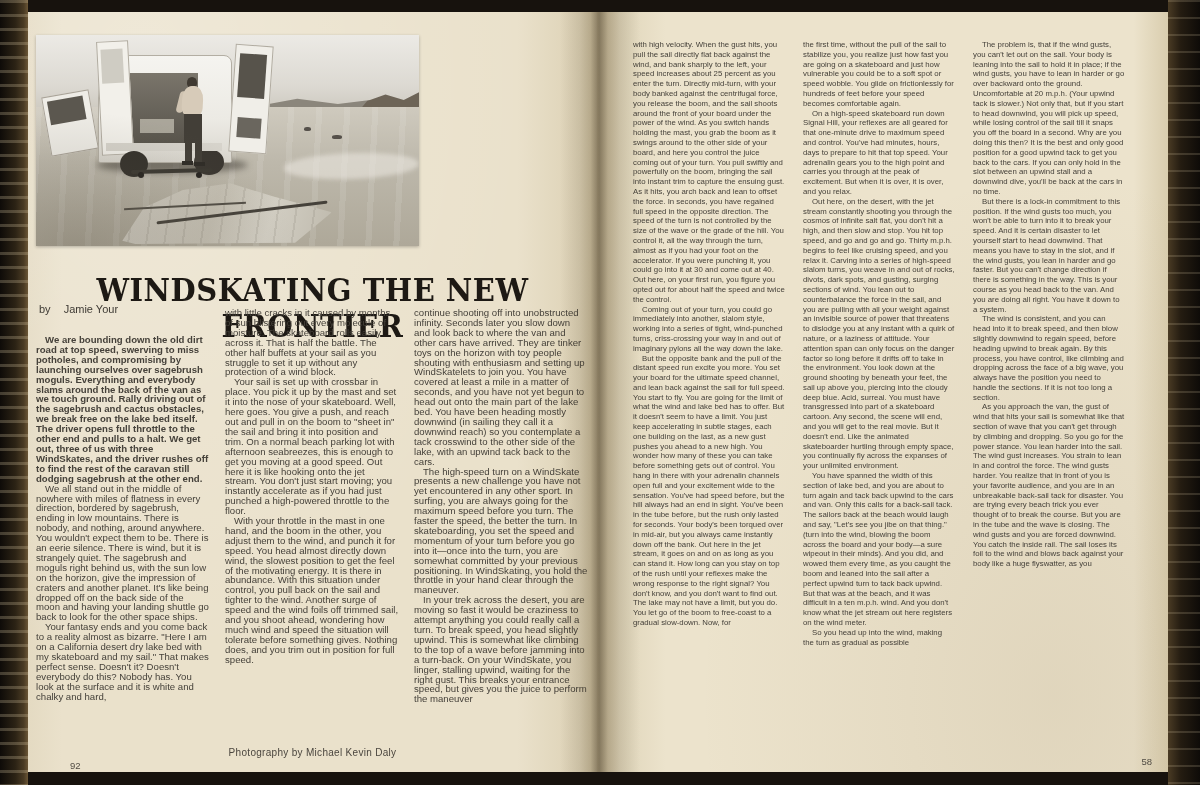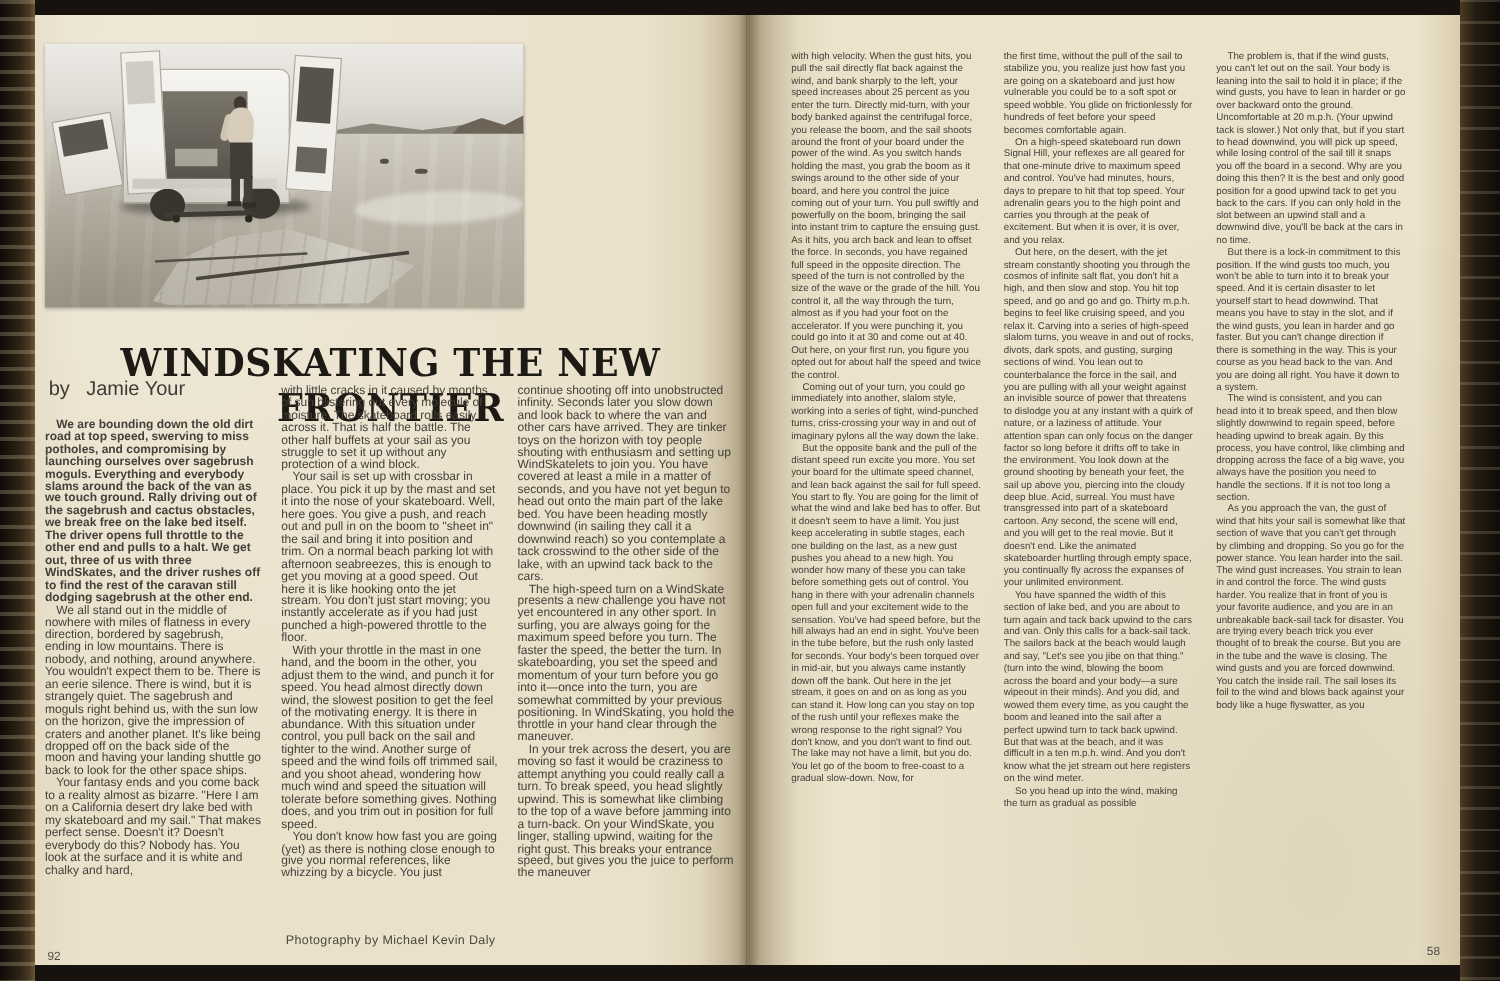--- a/index.html
+++ b/index.html
@@ -44,27 +44,27 @@
   }
   
   .headline {
     position:absolute; left:0; top:243px; width:100%; text-align:center;
     font-family:"DejaVu Serif", serif; font-weight:bold;
     font-size:29px; letter-spacing:.5px; color:#1d1914;
     transform:scaleY(1.06);
   }
   .byline {
     position:absolute; left:11px; top:291px;
-    font-size:16px; color:#3e3a34; display:flex; gap:13px;
+    font-size:11px; color:#3e3a34; display:flex; gap:13px;
   }
   .caption {
     position:absolute; top:735px; left:0; width:100%; text-align:center;
     font-size:10px; letter-spacing:.3px; color:#4b463f;
   }
-  .pageno { font-size:9.5px; color:#514c44; position:absolute; }
+  .pageno { font-size:9.5px; color:#514c44; position:absolute;margin-left:32px; }
   .pageno-left { left:10px; top:748px; }
   .pageno-right { right:16px; top:744px; }
   
   .cols { position:absolute; display:flex; overflow:hidden; }
   .cols .col { flex:1 1 0; }
   .cols p { margin:0; }
   .cols p.ind { text-indent:9px; }
   .cols-left {
     left:8px; top:296px; width:552px; height:436px; gap:15px;
     font-size:9.6px; line-height:9.9px;
@@ -197,21 +197,20 @@
   <div class="cols cols-left">
       <div class="col">
         <p class="ind">We are bounding down the old dirt road at top speed, swerving to miss potholes, and compromising by launching ourselves over sagebrush moguls. Everything and everybody slams around the back of the van as we touch ground. Rally driving out of the sagebrush and cactus obstacles, we break free on the lake bed itself. The driver opens full throttle to the other end and pulls to a halt. We get out, three of us with three WindSkates, and the driver rushes off to find the rest of the caravan still dodging sagebrush at the other end.</p>
         <p class="ind">We all stand out in the middle of nowhere with miles of flatness in every direction, bordered by sagebrush, ending in low mountains. There is nobody, and nothing, around anywhere. You wouldn't expect them to be. There is an eerie silence. There is wind, but it is strangely quiet. The sagebrush and moguls right behind us, with the sun low on the horizon, give the impression of craters and another planet. It's like being dropped off on the back side of the moon and having your landing shuttle go back to look for the other space ships.</p>
         <p class="ind">Your fantasy ends and you come back to a reality almost as bizarre. "Here I am on a California desert dry lake bed with my skateboard and my sail." That makes perfect sense. Doesn't it? Doesn't everybody do this? Nobody has. You look at the surface and it is white and chalky and hard,</p>
       </div>
       <div class="col">
         <p>with little cracks in it caused by months of sun blistering out every molecule of moisture. The skateboard rolls easily across it. That is half the battle. The other half buffets at your sail as you struggle to set it up without any protection of a wind block.</p>
         <p class="ind">Your sail is set up with crossbar in place. You pick it up by the mast and set it into the nose of your skateboard. Well, here goes. You give a push, and reach out and pull in on the boom to "sheet in" the sail and bring it into position and trim. On a normal beach parking lot with afternoon seabreezes, this is enough to get you moving at a good speed. Out here it is like hooking onto the jet stream. You don't just start moving; you instantly accelerate as if you had just punched a high-powered throttle to the floor.</p>
         <p class="ind">With your throttle in the mast in one hand, and the boom in the other, you adjust them to the wind, and punch it for speed. You head almost directly down wind, the slowest position to get the feel of the motivating energy. It is there in abundance. With this situation under control, you pull back on the sail and tighter to the wind. Another surge of speed and the wind foils off trimmed sail, and you shoot ahead, wondering how much wind and speed the situation will tolerate before something gives. Nothing does, and you trim out in position for full speed.</p>
-        <p class="ind">You don't know how fast you are going (yet) as there is nothing close enough to give you normal references, like whizzing by a bicycle. You just</p>
       </div>
       <div class="col">
         <p>continue shooting off into unobstructed infinity. Seconds later you slow down and look back to where the van and other cars have arrived. They are tinker toys on the horizon with toy people shouting with enthusiasm and setting up WindSkatelets to join you. You have covered at least a mile in a matter of seconds, and you have not yet begun to head out onto the main part of the lake bed. You have been heading mostly downwind (in sailing they call it a downwind reach) so you contemplate a tack crosswind to the other side of the lake, with an upwind tack back to the cars.</p>
         <p class="ind">The high-speed turn on a WindSkate presents a new challenge you have not yet encountered in any other sport. In surfing, you are always going for the maximum speed before you turn. The faster the speed, the better the turn. In skateboarding, you set the speed and momentum of your turn before you go into it—once into the turn, you are somewhat committed by your previous positioning. In WindSkating, you hold the throttle in your hand clear through the maneuver.</p>
         <p class="ind">In your trek across the desert, you are moving so fast it would be craziness to attempt anything you could really call a turn. To break speed, you head slightly upwind. This is somewhat like climbing to the top of a wave before jamming into a turn-back. On your WindSkate, you linger, stalling upwind, waiting for the right gust. This breaks your entrance speed, but gives you the juice to perform the maneuver</p>
       </div>
     </div>
 
   <div class="caption">Photography by Michael Kevin Daly</div>
   <div class="pageno pageno-left">92</div>

